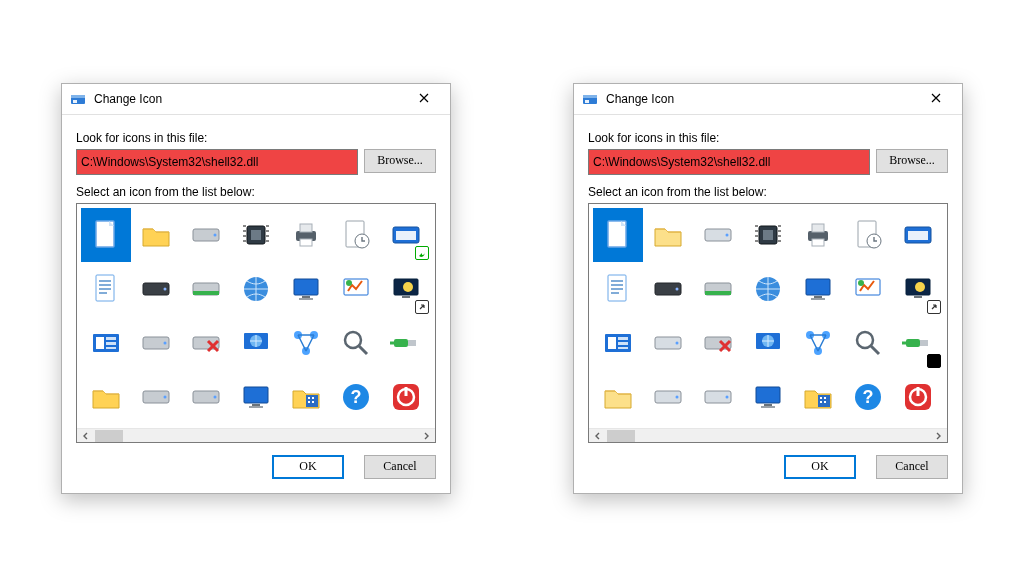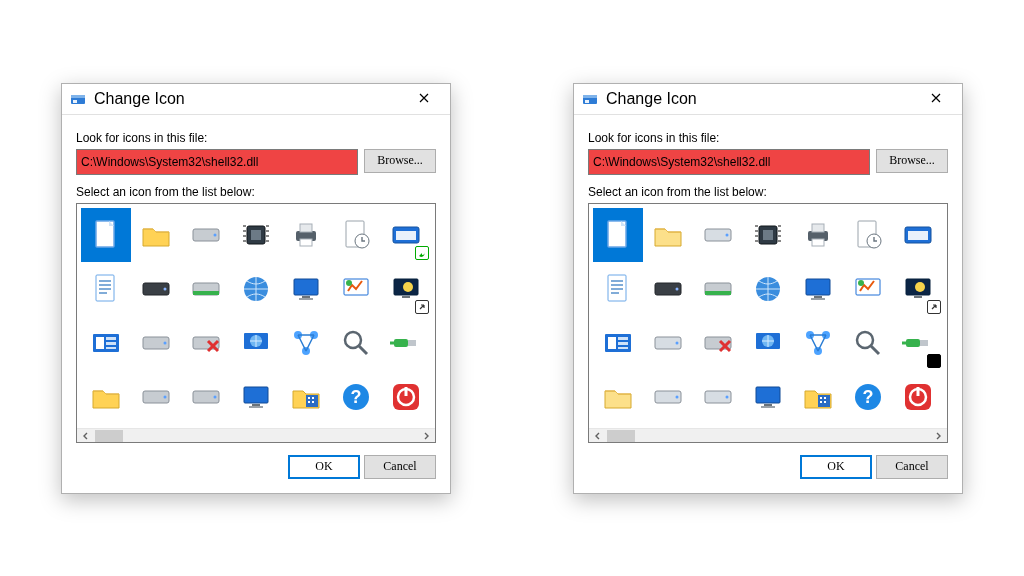--- a/index.html
+++ b/index.html
@@ -19,21 +19,21 @@
   .dialog{
     width:388px;background:var(--win-bg);border:1px solid var(--win-border);
     box-shadow:0 6px 20px rgba(0,0,0,.25);
     display:flex;flex-direction:column;
   }
   .titlebar{
     height:30px;display:flex;align-items:center;padding:0 6px 0 8px;
     border-bottom:1px solid #e1e1e1;
   }
   .app-icon{width:16px;height:16px;margin-right:8px;display:inline-flex;}
-  .title{flex:1;font-size:16px;}
+  .title{flex:1;font-size:12px;}
   .close-btn{width:40px;height:26px;display:flex;align-items:center;justify-content:center;cursor:pointer;}
   .body{padding:12px 14px 14px 14px;}
   .label{margin:4px 0 4px 0;font-size:12px;}
   .row{display:flex;gap:6px;align-items:stretch;margin-bottom:10px;}
   .path-input{
     flex:1;height:22px;border:1px solid var(--field-border);padding:1px 4px;font-size:12px;
     font-family:inherit;background:#ef4444;
   }
   .btn{
     min-width:72px;height:24px;border:1px solid var(--btn-border);background:var(--btn-bg);
@@ -59,21 +59,21 @@
   }
   .minibadge.share svg{transform:translate(0,0)}
   .minibadge.shortcut{border-color:#333;}
   .minibadge.black{background:#000;border-color:#000;}
   .hscroll{
     height:16px;border-top:1px solid #e6e6e6;background:var(--scroll-track);display:flex;align-items:center;padding:0 2px;
   }
   .harrow{width:14px;height:14px;display:flex;align-items:center;justify-content:center;color:#606060;cursor:pointer;}
   .htrack{flex:1;height:12px;background:var(--scroll-track);position:relative;margin:0 2px;}
   .hthumb{position:absolute;left:0;top:0;height:12px;width:28px;background:var(--scroll-thumb);}
-  .footer{display:flex;justify-content:flex-end;gap:4px;margin-top:12px;}
+  .footer{display:flex;justify-content:flex-end;gap:20px;margin-top:12px;}
   
 </style>
 </head>
 <body>
 <div class="stage">
 
   <div class="dialog">
     <div class="titlebar">
       <span class="app-icon">
         <svg viewBox="0 0 16 16">

